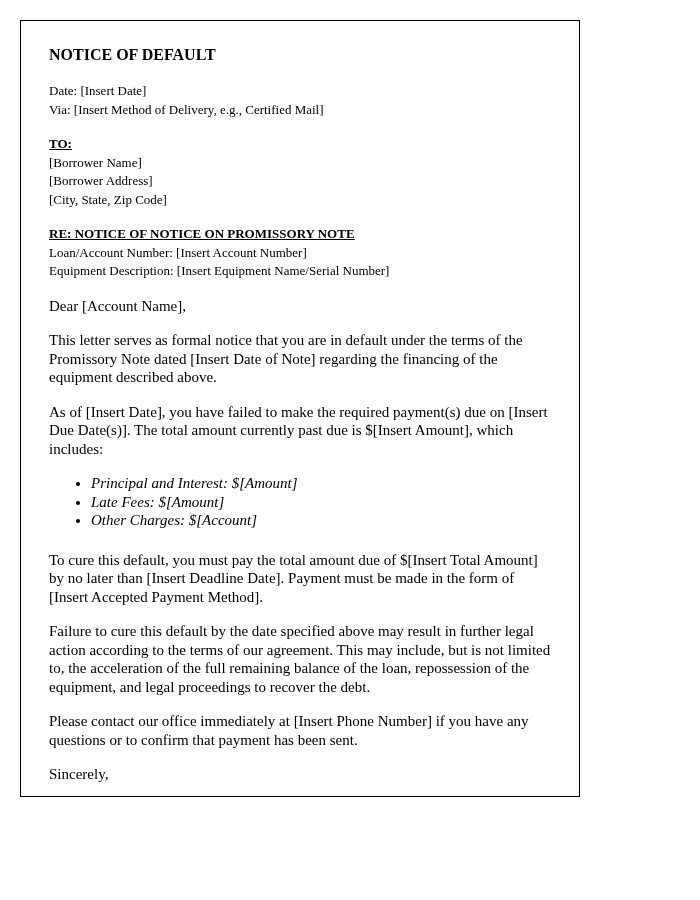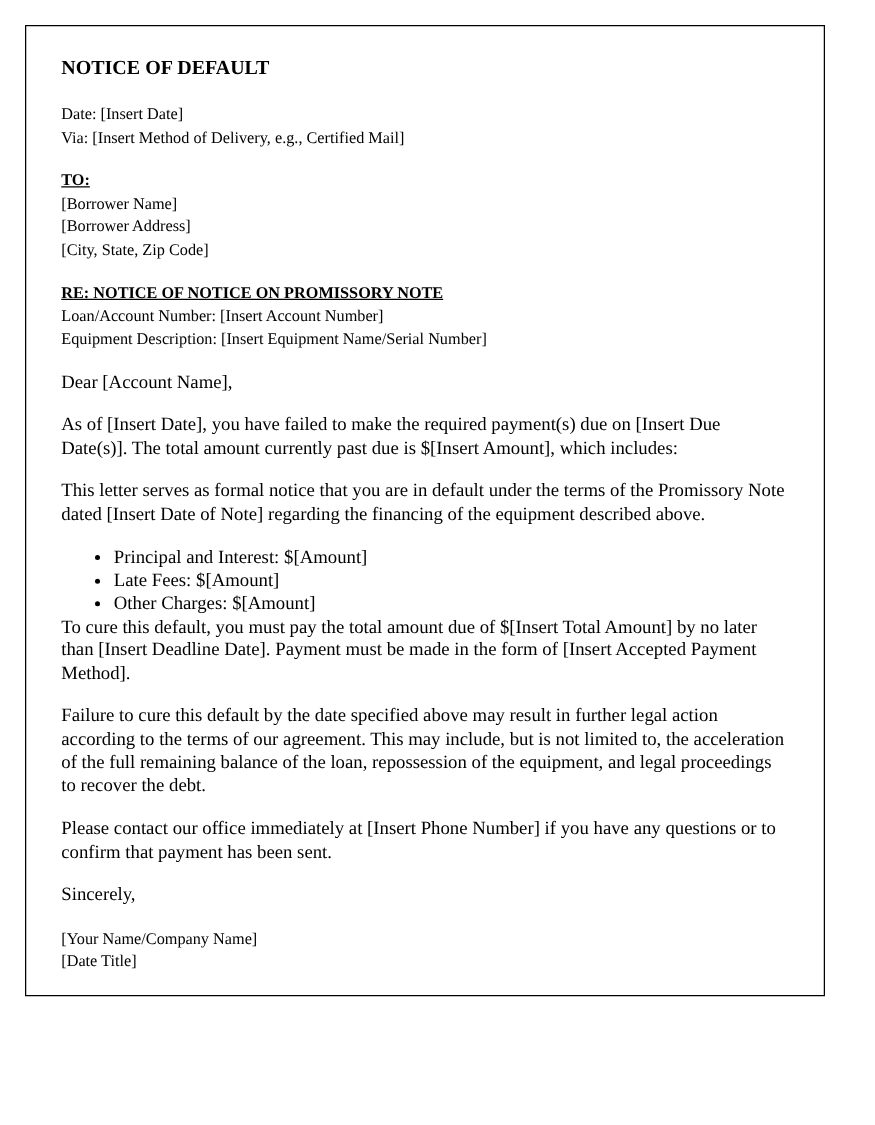--- a/index.html
+++ b/index.html
@@ -11,21 +11,21 @@
     width: 700px;
     height: 900px;
     position: relative;
     font-family: "Liberation Serif", "DejaVu Serif", serif;
     color: #000000;
   }
   .page {
     position: absolute;
     left: 20px;
     top: 20px;
-    width: 640px;
+    width: 560px;
     height: 777px;
     box-sizing: border-box;
     border: 1px solid #000000;
     background: #ffffff;
     padding: 24px 28px 0 28px;
     overflow: hidden;
   }
   .doc-title {
     font-size: 16px;
     font-weight: bold;
@@ -42,23 +42,24 @@
   }
   .block {
     margin: 0 0 16px 0;
   }
   .para {
     font-size: 15px;
     line-height: 18.5px;
     margin: 0 0 16px 0;
   }
   ul.bullet-list {
-    margin: 0 0 0 0;
+    margin: 0 0 21px 0;
     padding: 0 0 0 42px;
     list-style-type: disc;
+    font-style: italic;
   }
   ul.bullet-list li {
     font-size: 15px;
     line-height: 18.5px;
   }
 </style>
 </head>
 <body>
 
 <div class="page">
@@ -78,28 +79,28 @@
   </div>
 
   <div class="block">
     <div class="line bold">RE: NOTICE OF NOTICE ON PROMISSORY NOTE</div>
     <div class="line">Loan/Account Number: [Insert Account Number]</div>
     <div class="line">Equipment Description: [Insert Equipment Name/Serial Number]</div>
   </div>
 
   <p class="para">Dear [Account Name],</p>
 
+  <p class="para">This letter serves as formal notice that you are in default under the terms of the Promissory Note dated [Insert Date of Note] regarding the financing of the equipment described above.</p>
+
   <p class="para">As of [Insert Date], you have failed to make the required payment(s) due on [Insert Due Date(s)]. The total amount currently past due is $[Insert Amount], which includes:</p>
-
-  <p class="para">This letter serves as formal notice that you are in default under the terms of the Promissory Note dated [Insert Date of Note] regarding the financing of the equipment described above.</p>
 
   <ul class="bullet-list">
     <li>Principal and Interest: $[Amount]</li>
     <li>Late Fees: $[Amount]</li>
-    <li>Other Charges: $[Amount]</li>
+    <li>Other Charges: $[Account]</li>
   </ul>
 
   <p class="para">To cure this default, you must pay the total amount due of $[Insert Total Amount] by no later than [Insert Deadline Date]. Payment must be made in the form of [Insert Accepted Payment Method].</p>
 
   <p class="para">Failure to cure this default by the date specified above may result in further legal action according to the terms of our agreement. This may include, but is not limited to, the acceleration of the full remaining balance of the loan, repossession of the equipment, and legal proceedings to recover the debt.</p>
 
   <p class="para">Please contact our office immediately at [Insert Phone Number] if you have any questions or to confirm that payment has been sent.</p>
 
   <p class="para">Sincerely,</p>
 

